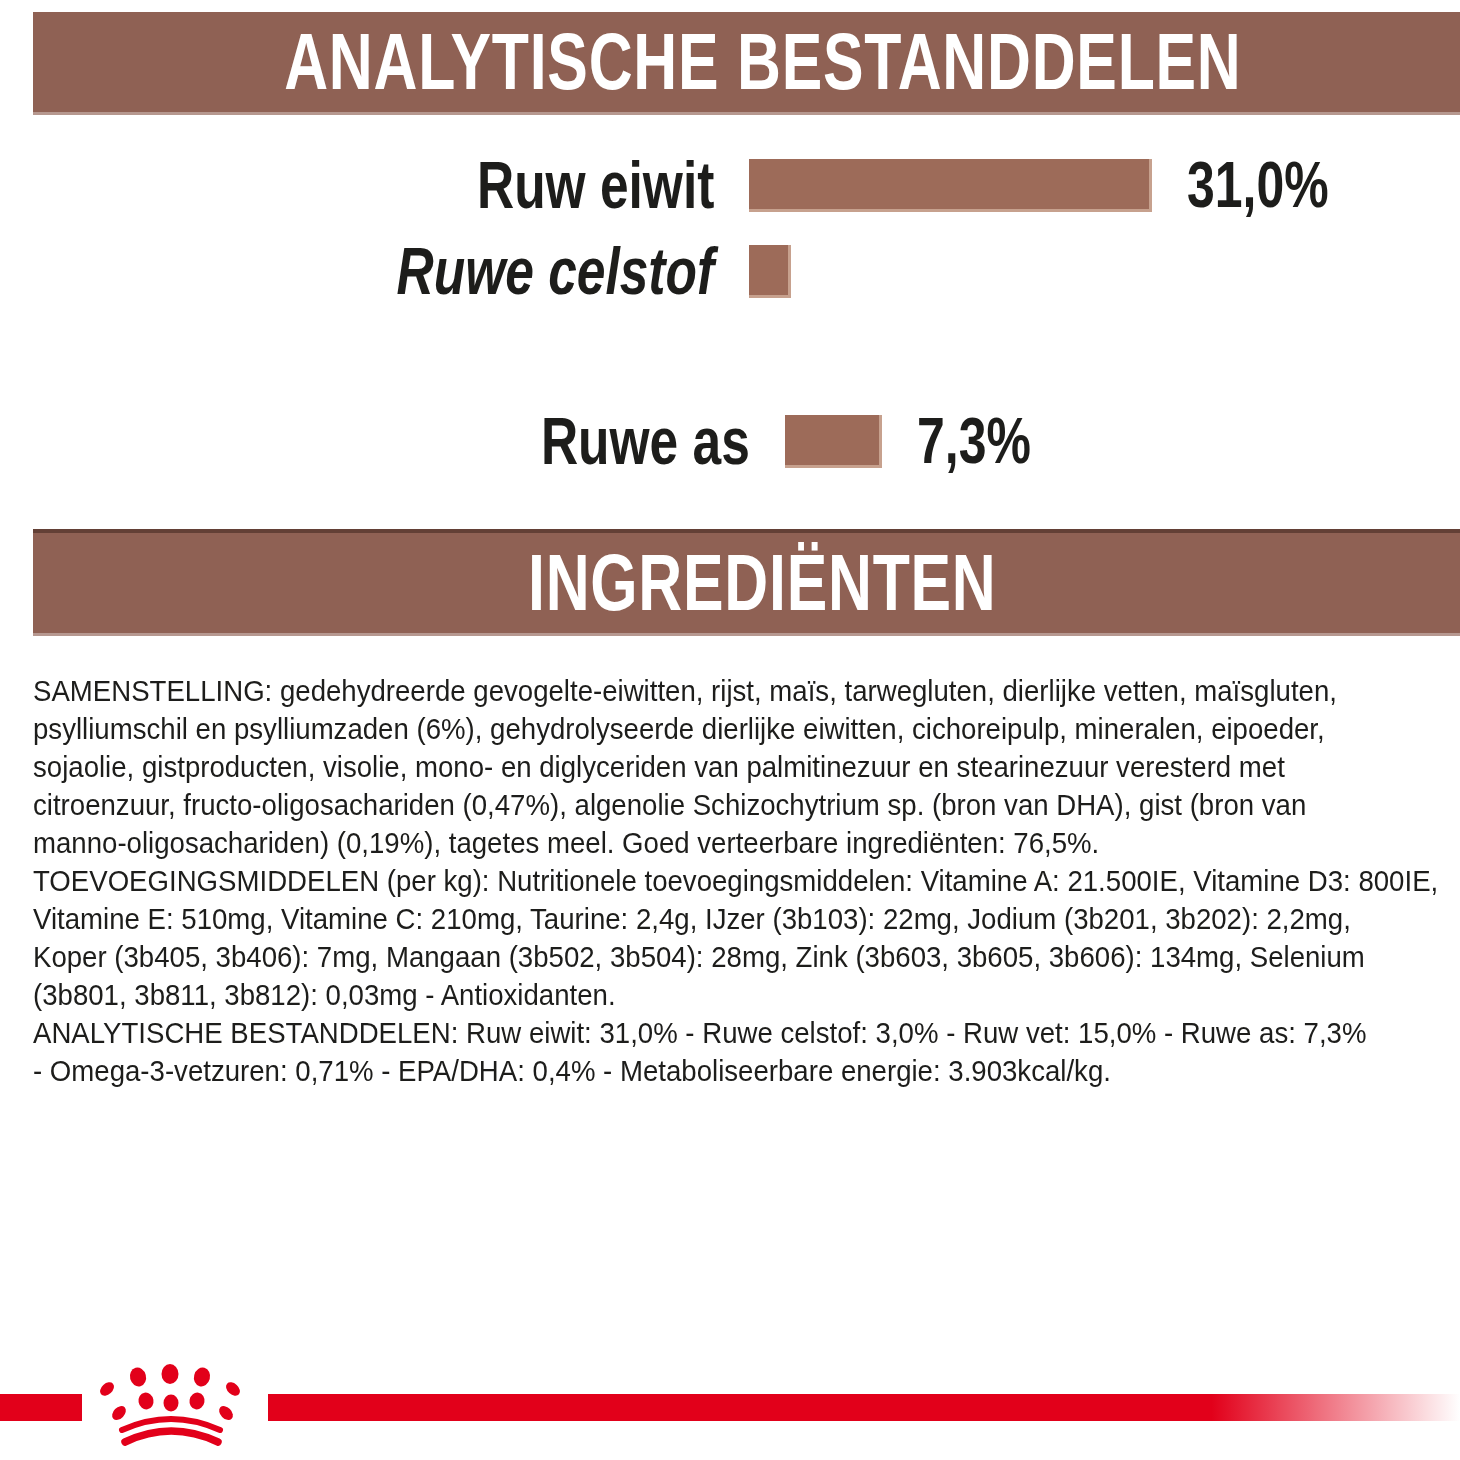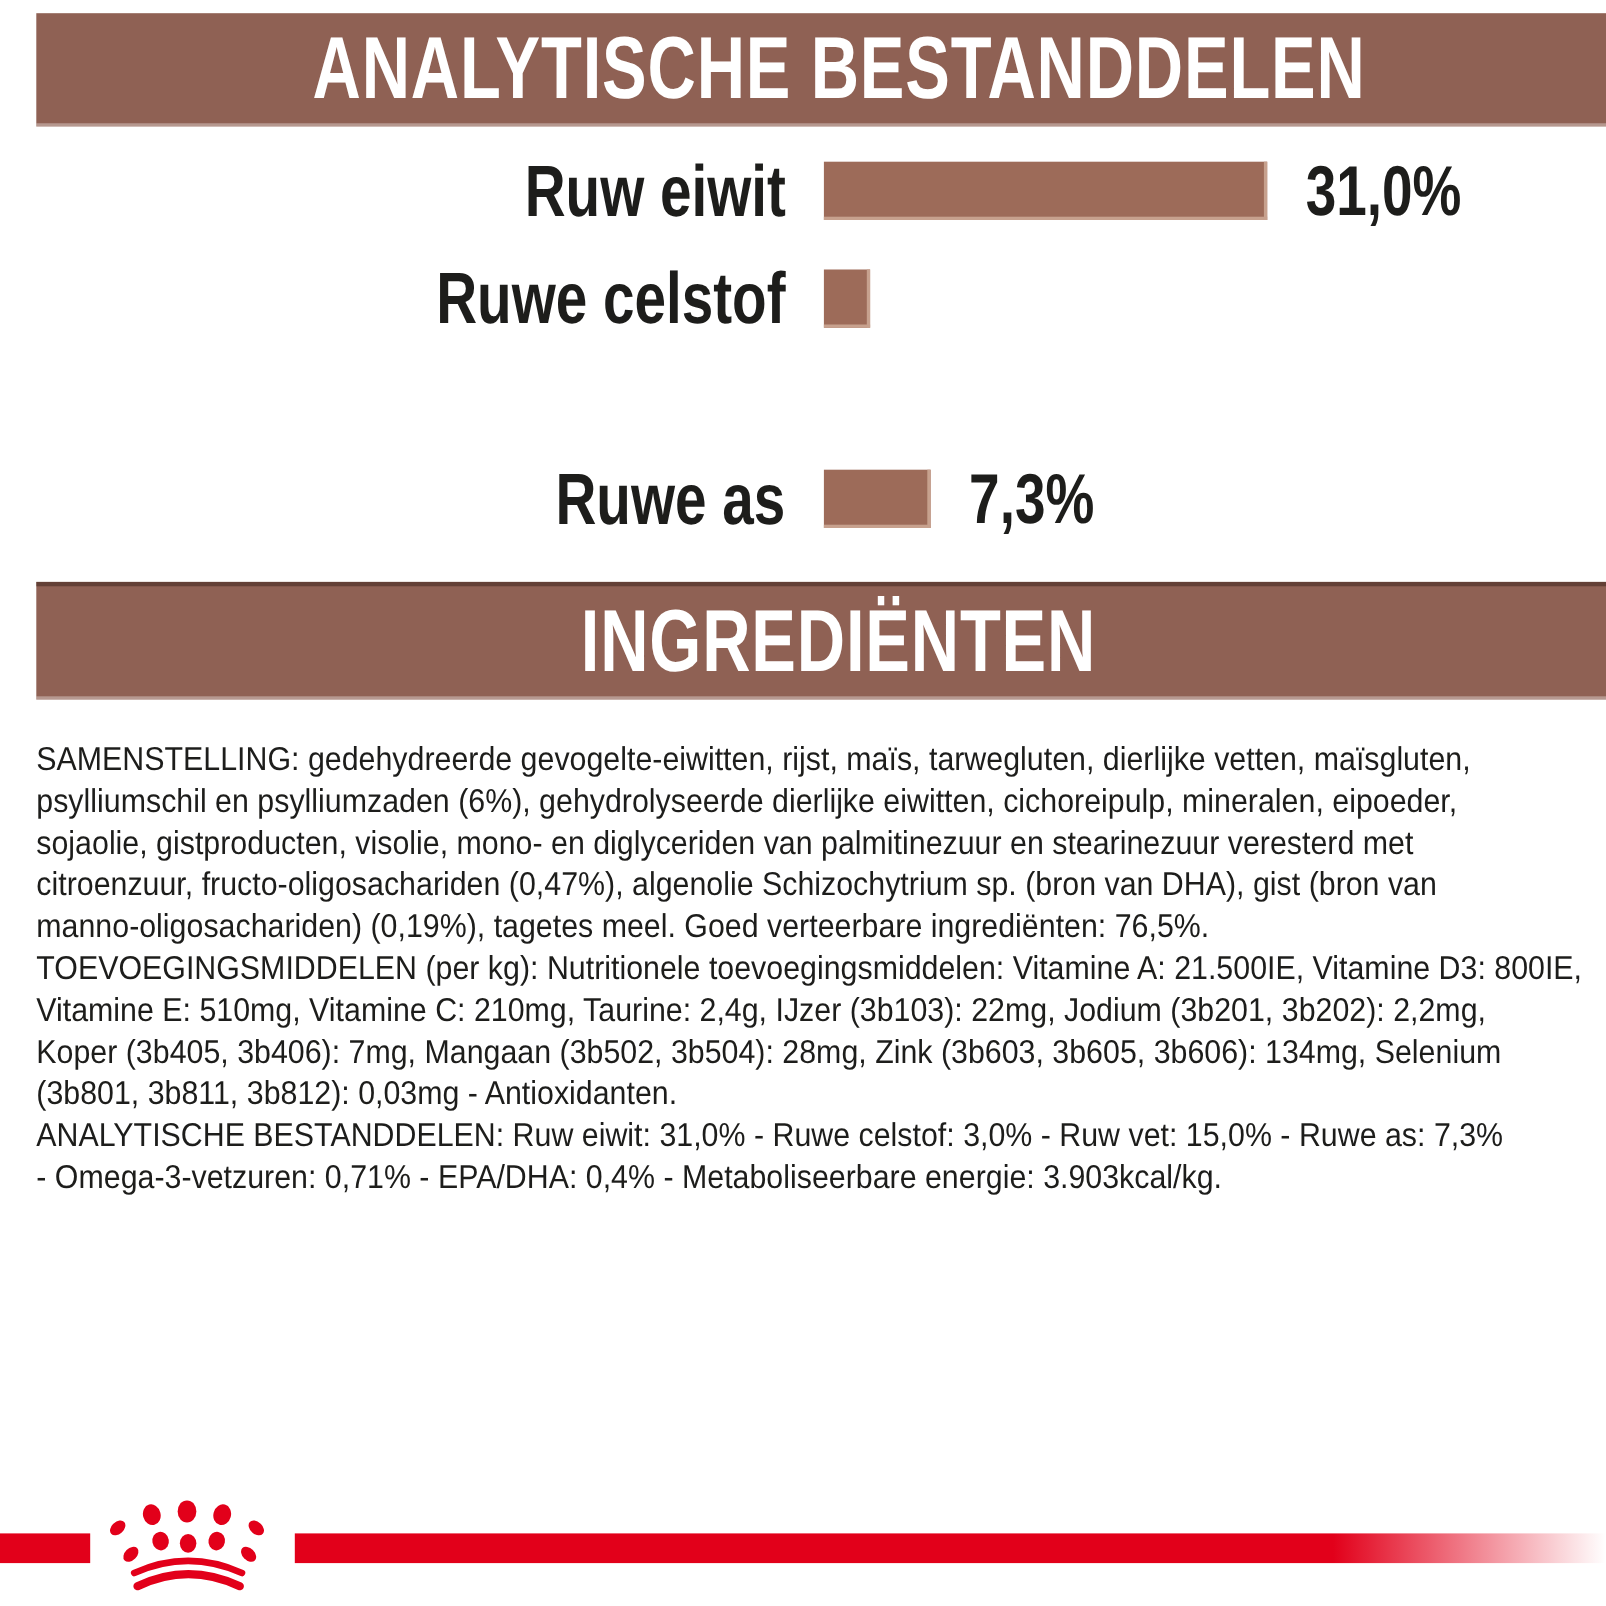--- a/index.html
+++ b/index.html
@@ -38,30 +38,30 @@
 </head>
 <body>
 
 <div class="page" style="--bg: #ffffff; --brown: #8f6154; --barbrown: #9d6b59; --ink: #1d1d1b; --red: #e2001a;">
 
   <div class="hdr hdr--top">
     <span class="t">ANALYTISCHE BESTANDDELEN</span>
   </div>
 
   <div class="chart" id="chart">
-      <div class="crow" style="top: 148px; justify-content: flex-end;">
+      <div class="crow" style="top: 160px; justify-content: flex-end;">
         <div class="clabel"><span>Ruw eiwit</span></div>
         <div class="cbar" style="width: 400px; background: rgb(157, 107, 89);"></div>
         <div class="cval"><span>31,0%</span></div>
       </div>
-      <div class="crow" style="top: 246px;">
+      <div class="crow" style="top: 246px; font-style: italic;">
         <div class="clabel"><span>Ruwe celstof</span></div>
         <div class="cbar" style="width: 39px; background: rgb(157, 107, 89);"></div>
       </div>
-      <div class="crow" style="top: 428px;">
+      <div class="crow" style="top: 416px; padding-left: 36px;">
         <div class="clabel"><span>Ruwe as</span></div>
         <div class="cbar" style="width: 94px; background: rgb(157, 107, 89);"></div>
         <div class="cval"><span>7,3%</span></div>
       </div>
     </div>
 
   <div class="hdr hdr--ing">
     <span class="t">INGREDIËNTEN</span>
   </div>
 

